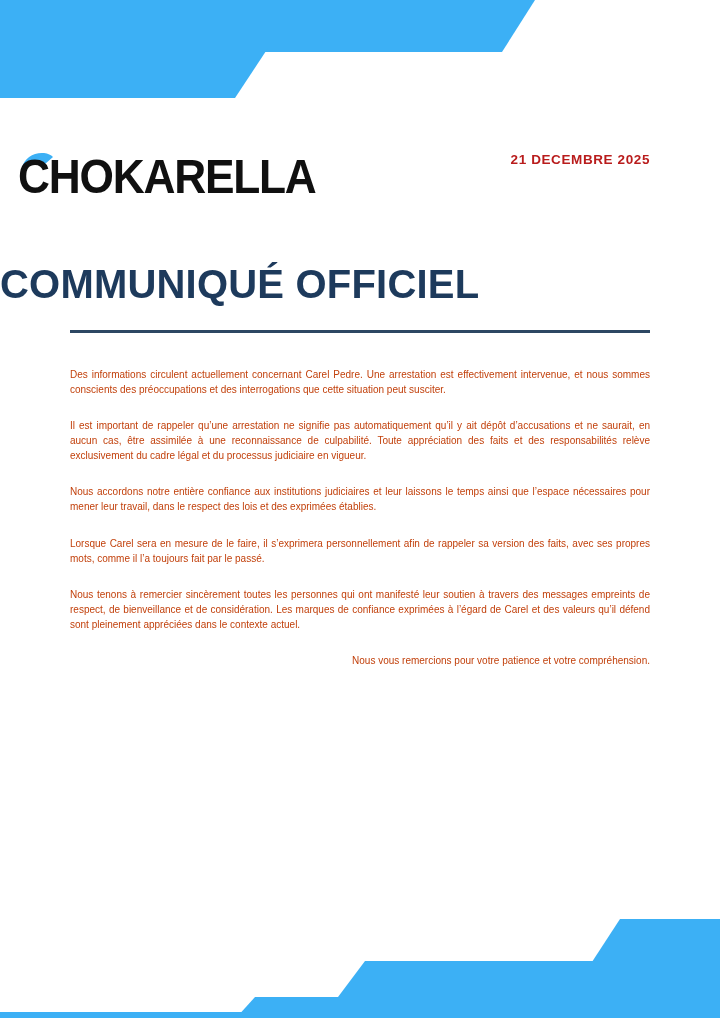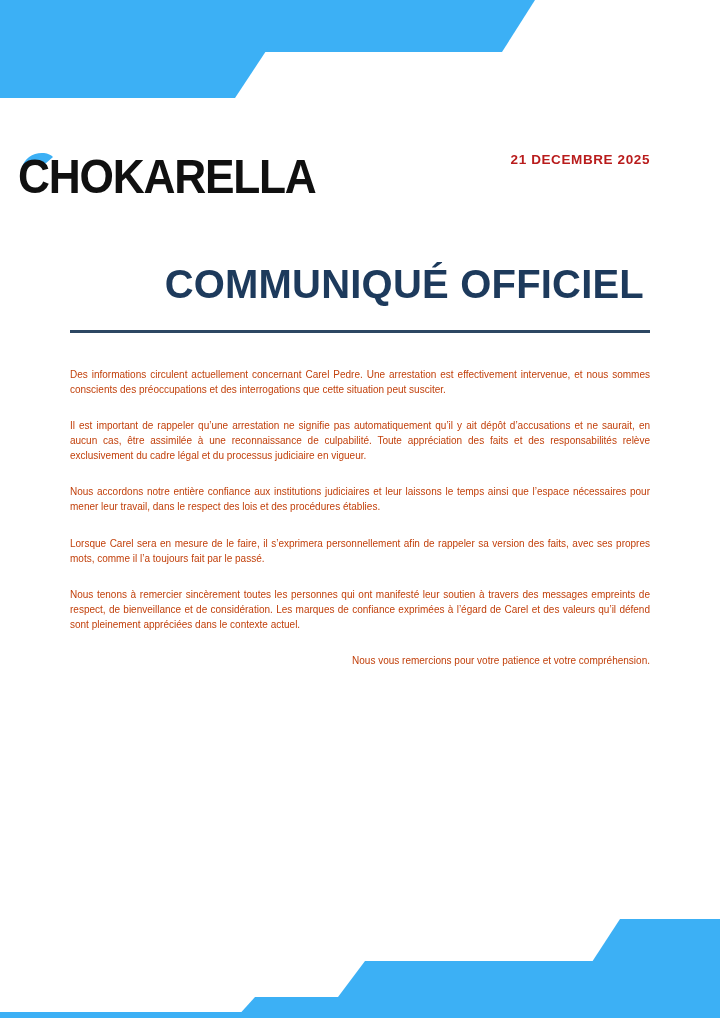--- a/index.html
+++ b/index.html
@@ -62,21 +62,21 @@
     height: 46px;
     width: 330px;
   }
 
   
   .title-block {
     position: absolute;
     top: 262px;
     left: 0;
     width: 644px;
-    text-align: right;
+    text-align: left;
   }
   .doc-title {
     font-size: 40px;
     font-weight: bold;
     color: #1d3a5c;
     letter-spacing: 0.2px;
     margin: 0;
     line-height: 1.1;
   }
   .title-rule {
@@ -131,21 +131,21 @@
   </div>
 
   <div class="title-block">
     <h1 class="doc-title">COMMUNIQUÉ OFFICIEL</h1>
   </div>
   <div class="title-rule"></div>
 
   <div class="body-copy">
     <p>Des informations circulent actuellement concernant Carel Pedre. Une arrestation est effectivement intervenue, et nous sommes conscients des préoccupations et des interrogations que cette situation peut susciter.</p>
     <p>Il est important de rappeler qu’une arrestation ne signifie pas automatiquement qu’il y ait dépôt d’accusations et ne saurait, en aucun cas, être assimilée à une reconnaissance de culpabilité. Toute appréciation des faits et des responsabilités relève exclusivement du cadre légal et du processus judiciaire en vigueur.</p>
-    <p>Nous accordons notre entière confiance aux institutions judiciaires et leur laissons le temps ainsi que l’espace nécessaires pour mener leur travail, dans le respect des lois et des procédures établies.</p>
+    <p>Nous accordons notre entière confiance aux institutions judiciaires et leur laissons le temps ainsi que l’espace nécessaires pour mener leur travail, dans le respect des lois et des exprimées établies.</p>
     <p>Lorsque Carel sera en mesure de le faire, il s’exprimera personnellement afin de rappeler sa version des faits, avec ses propres mots, comme il l’a toujours fait par le passé.</p>
     <p>Nous tenons à remercier sincèrement toutes les personnes qui ont manifesté leur soutien à travers des messages empreints de respect, de bienveillance et de considération. Les marques de confiance exprimées à l’égard de Carel et des valeurs qu’il défend sont pleinement appréciées dans le contexte actuel.</p>
     <p>Nous vous remercions pour votre patience et votre compréhension.</p>
   </div>
 
   <svg class="deco-bottom" viewBox="0 0 720 115" preserveAspectRatio="none">
     <polygon fill="#3cb0f5" points="720,16 620,16 590,62 720,62"></polygon>
     <polygon fill="#3cb0f5" points="720,58 365,58 335,98 720,98"></polygon>
     <polygon fill="#3cb0f5" points="720,94 255,94 236,115 720,115"></polygon>
     <rect x="0" y="109" width="720" height="6" fill="#3cb0f5"></rect>

